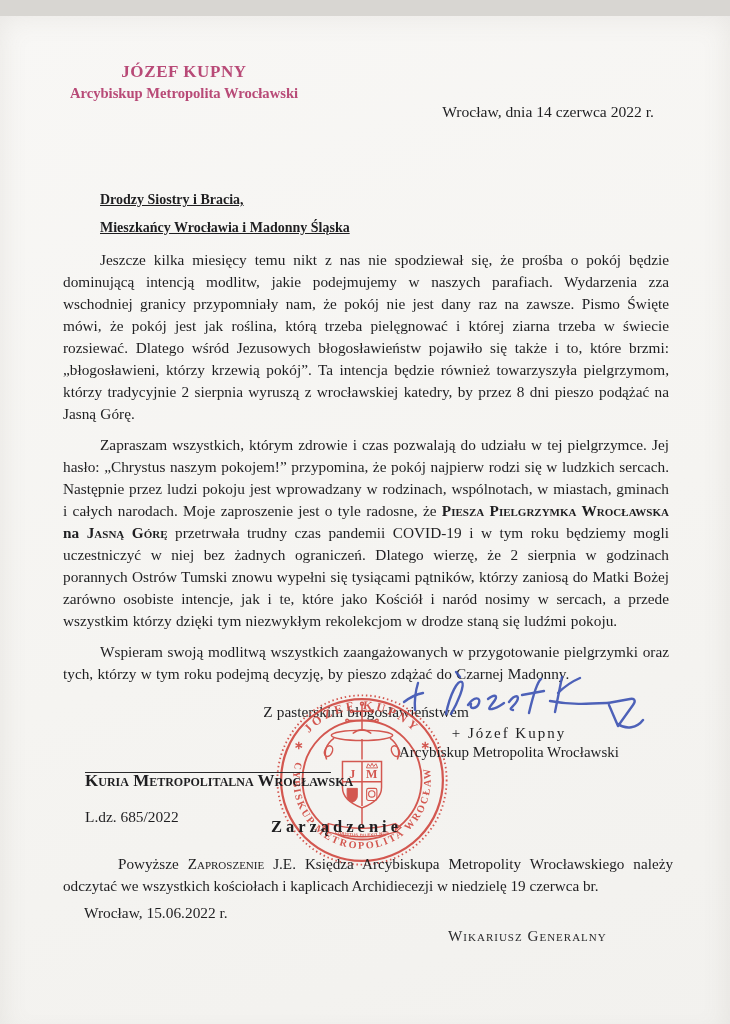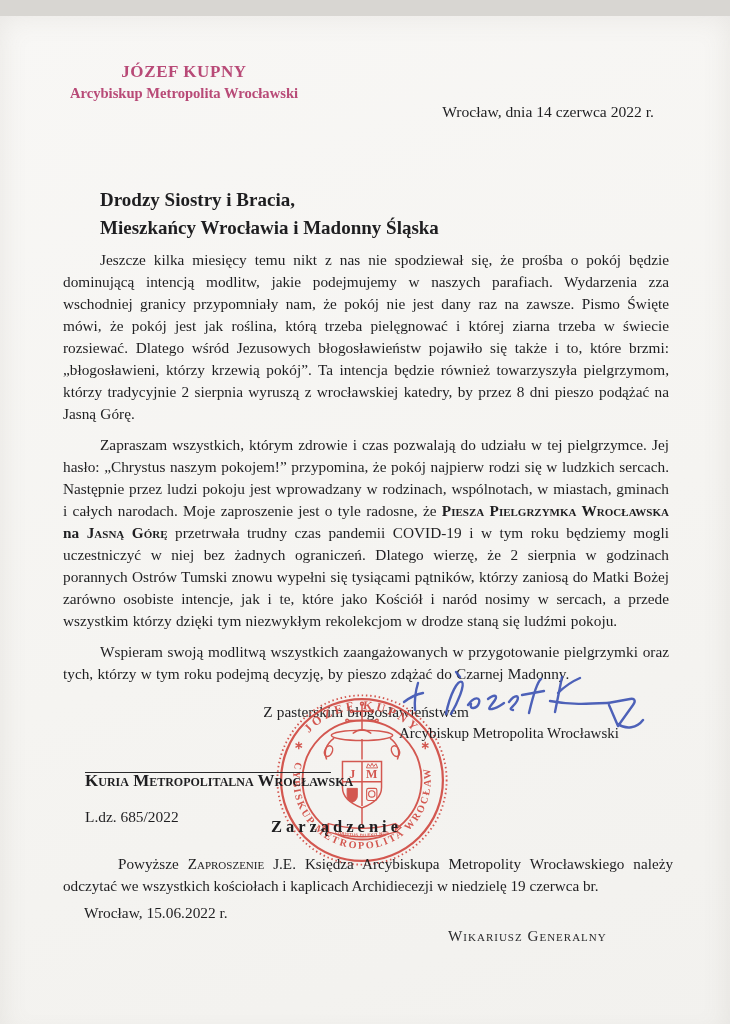--- a/index.html
+++ b/index.html
@@ -17,21 +17,21 @@
   }
 
   
   .letterhead { position: absolute; left: 38px; top: 46px; width: 292px; text-align: center; }
   .letterhead .lh-name  { font-size: 17px; font-weight: bold; letter-spacing: .6px; color: #b84a77; }
   .letterhead .lh-title { font-size: 14.6px; font-weight: bold; margin-top: 3px; color: #b84a77; }
 
   .dateline { position: absolute; top: 87px; right: 76px; font-size: 15.6px; }
 
   
-  .salutation { position: absolute; left: 100px; top: 170px; font-weight: bold; font-size: 19px; }
+  .salutation { position: absolute; left: 100px; top: 170px; font-weight: bold; font-size: 14px; text-decoration: underline; }
   .salutation div { line-height: 28px; }
 
   
   .body-text { position: absolute; left: 63px; top: 233px; width: 606px; }
   .body-text p {
     font-size: 15.3px; line-height: 22px; text-align: justify;
     text-indent: 37px; margin-bottom: 9px; word-spacing: .4px;
   }
   .sc  { font-variant: small-caps; }
   .scb { font-variant: small-caps; font-weight: bold; }
@@ -153,20 +153,21 @@
       <path d="M-36,47 l-6,4 6,5 M36,47 l6,4 -6,5" stroke-width="1.2"></path>
     </g>
     <text x="-10.5" y="-2" font-family="Liberation Serif, serif" font-size="13" font-weight="bold" fill="#d0473f" text-anchor="middle" stroke="none">J</text>
     <text x="10.5" y="-2" font-family="Liberation Serif, serif" font-size="13" font-weight="bold" fill="#d0473f" text-anchor="middle">M</text>
     <text font-family="Liberation Sans, sans-serif" font-size="4.4" font-weight="bold" fill="#d0473f" letter-spacing=".4">
       <textPath href="#mottoArc" startOffset="50%" text-anchor="middle">CHRISTUS DILEXIT NOS</textPath>
     </text>
   </svg>
 
   <div class="sig-typed">
+    <div class="sig-name">+ Józef Kupny</div>
     <div class="sig-title">Arcybiskup Metropolita Wrocławski</div>
   </div>
 
   <div class="rule"></div>
   <div class="kuria-name scb">Kuria Metropolitalna Wrocławska</div>
   <div class="kuria-ref">L.dz. 685/2022</div>
   <div class="zarzadzenie">Zarządzenie</div>
   <p class="decree"><span>Powyższe </span><span class="sc">Zaproszenie</span><span> J.E. Księdza Arcybiskupa Metropolity Wrocławskiego należy odczytać we wszystkich kościołach i kaplicach Archidiecezji w niedzielę 19 czerwca br.</span></p>
   <div class="place-date">Wrocław, 15.06.2022 r.</div>
   <div class="signoff sc">Wikariusz Generalny</div>

